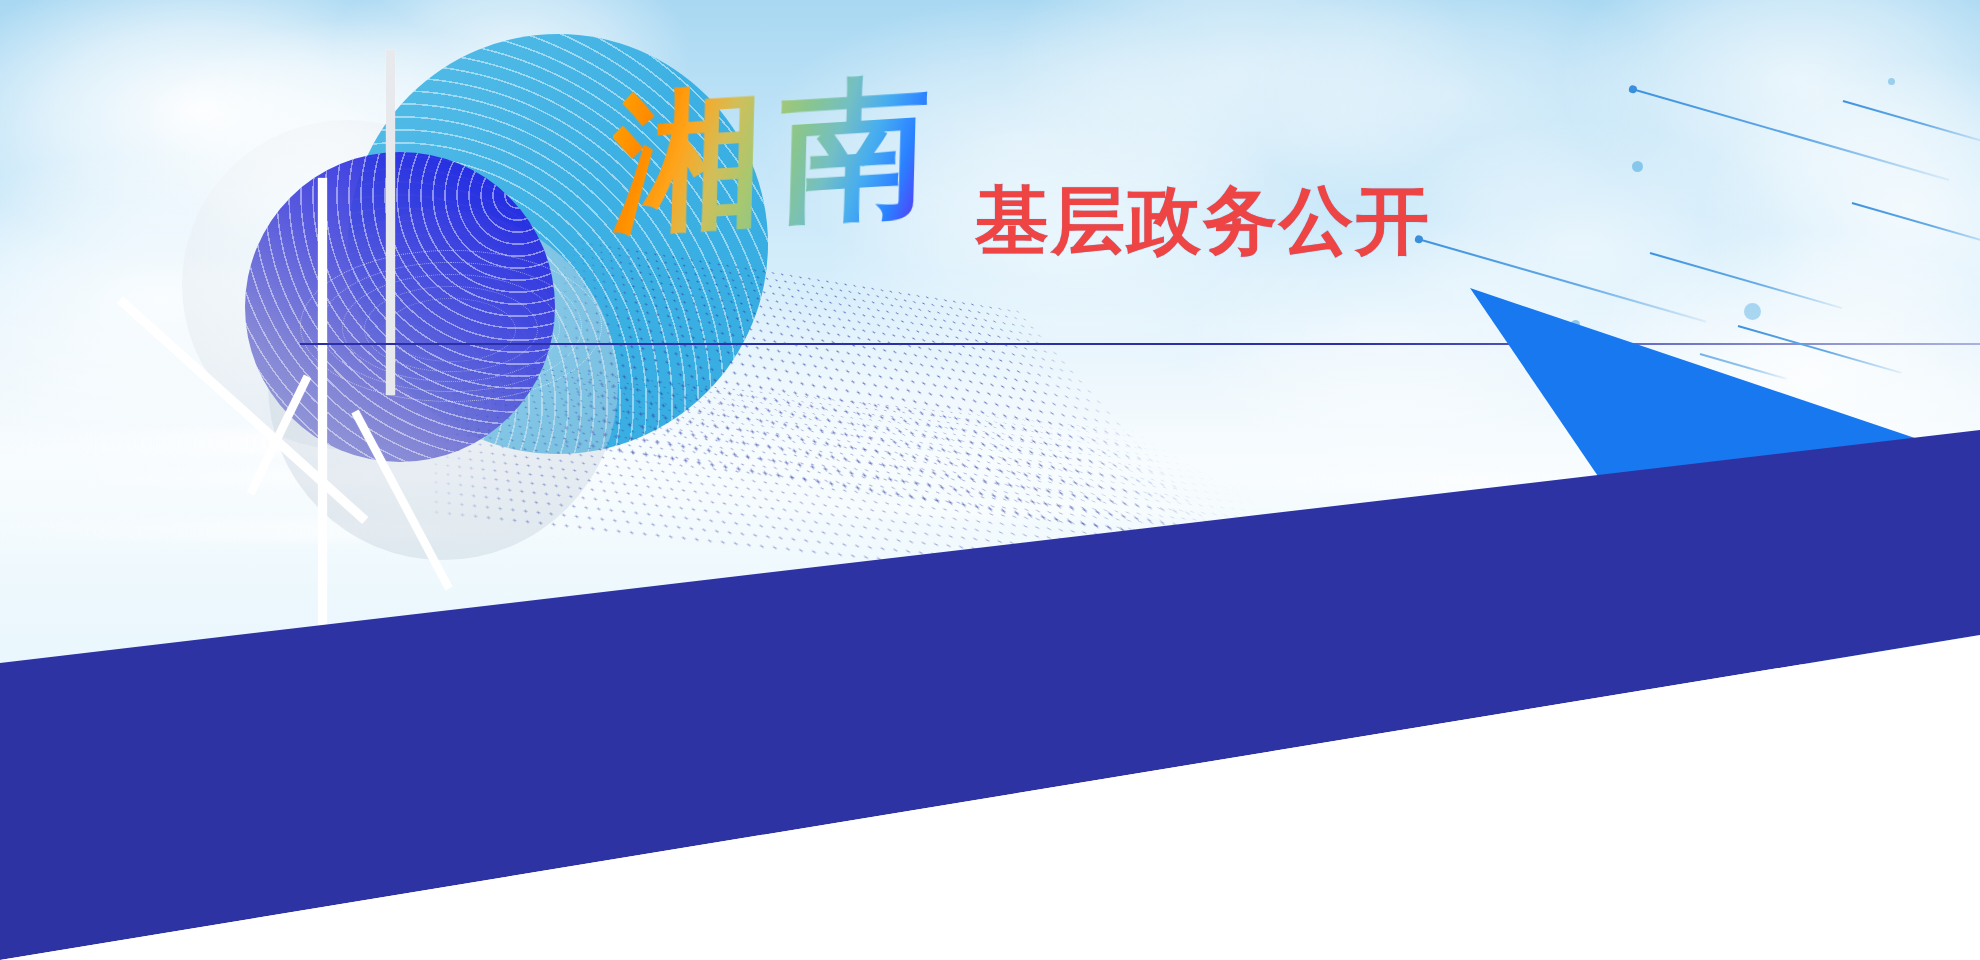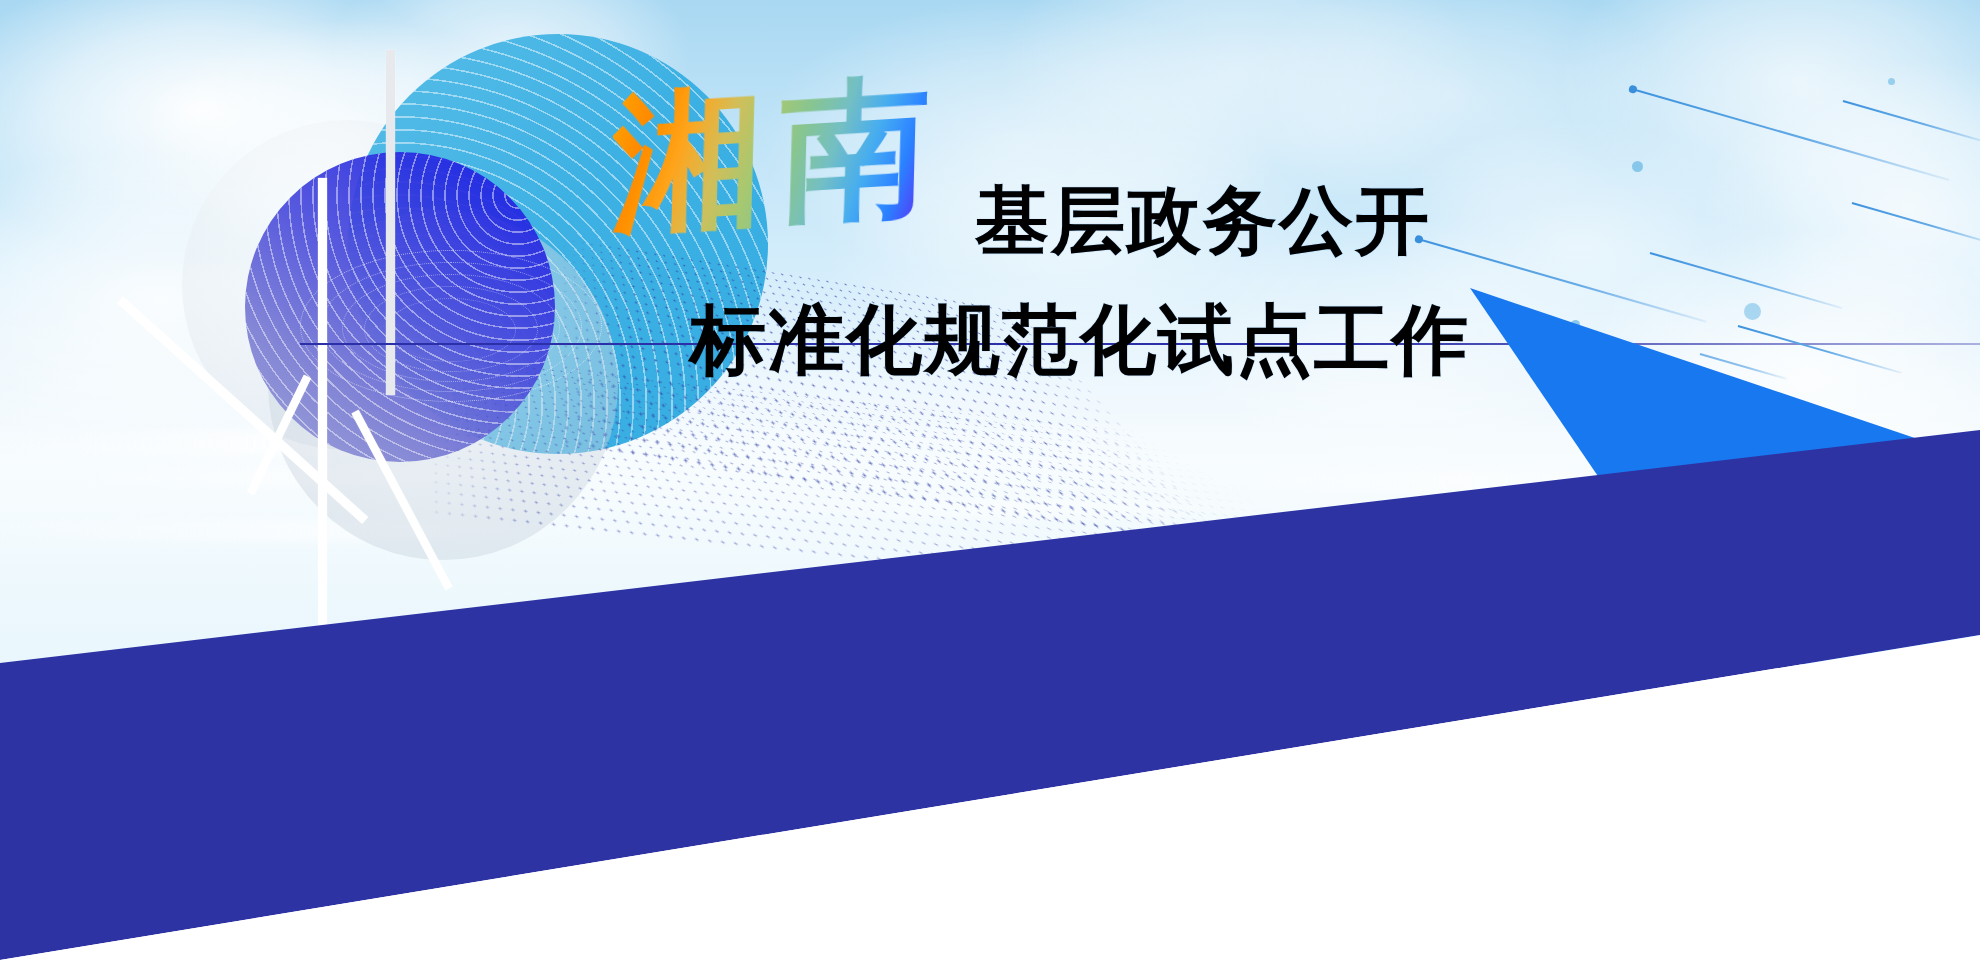--- a/index.html
+++ b/index.html
@@ -126,21 +126,21 @@
     white-space:nowrap;
     filter:saturate(1.25) contrast(1.08);
     text-shadow:none;
   }
 
   
   .headline{
     position:absolute;
     font-family:"DejaVu Sans","Liberation Sans",sans-serif;
     font-weight:900;
-    color:#000000;
+    color:#ef4444;
     white-space:nowrap;
     letter-spacing:2px;
     text-shadow:0 0 1px rgba(17,121,226,.5);
   }
   .headline-1{left:975px;top:183px;font-size:74px;line-height:1;}
   .headline-2{left:690px;top:302px;font-size:76px;line-height:1;}
 
   
   .comet{position:absolute;transform-origin:left center;}
   .comet i{
@@ -210,21 +210,20 @@
   <div class="stroke" style="left:398px;top:400px;width:8px;height:200px;transform:rotate(-28deg);transform-origin:center;"></div>
 
   <div class="rule"></div>
 
   <div class="mesh mesh-a"></div>
   <div class="mesh mesh-b"></div>
 
   <div class="callig">湘南</div>
 
   <div class="headline headline-1">基层政务公开</div>
-  <div class="headline headline-2">标准化规范化试点工作</div>
 
   <div class="comet" style="left:1632px;top:88px;width:330px;transform:rotate(16deg);">
     <b></b>
       <i></i>
   </div>
   <div class="comet" style="left:1418px;top:238px;width:300px;transform:rotate(16deg);">
     <b></b>
       <i></i>
   </div>
   <div class="comet" style="left:1843px;top:100px;width:150px;transform:rotate(16deg);">

